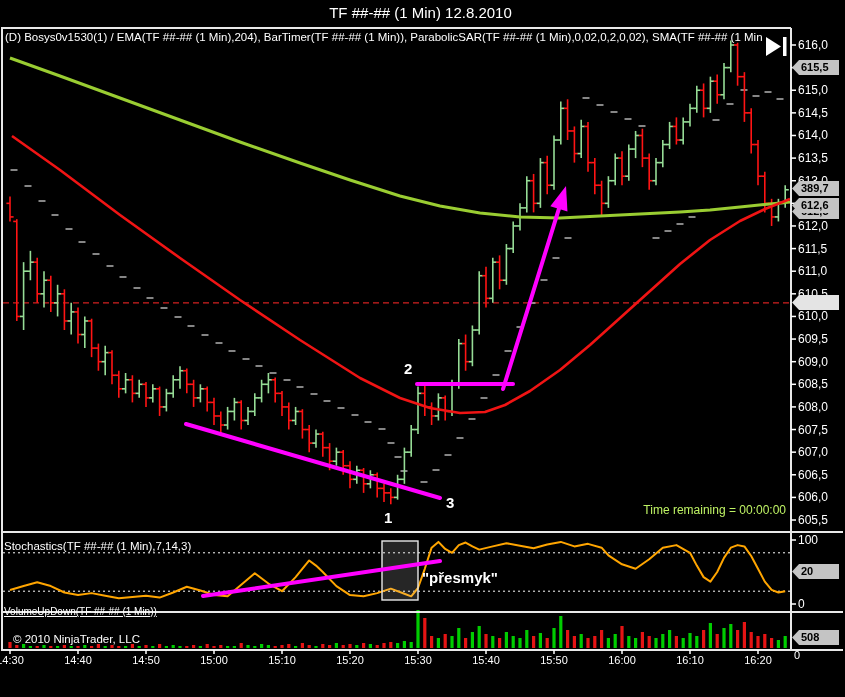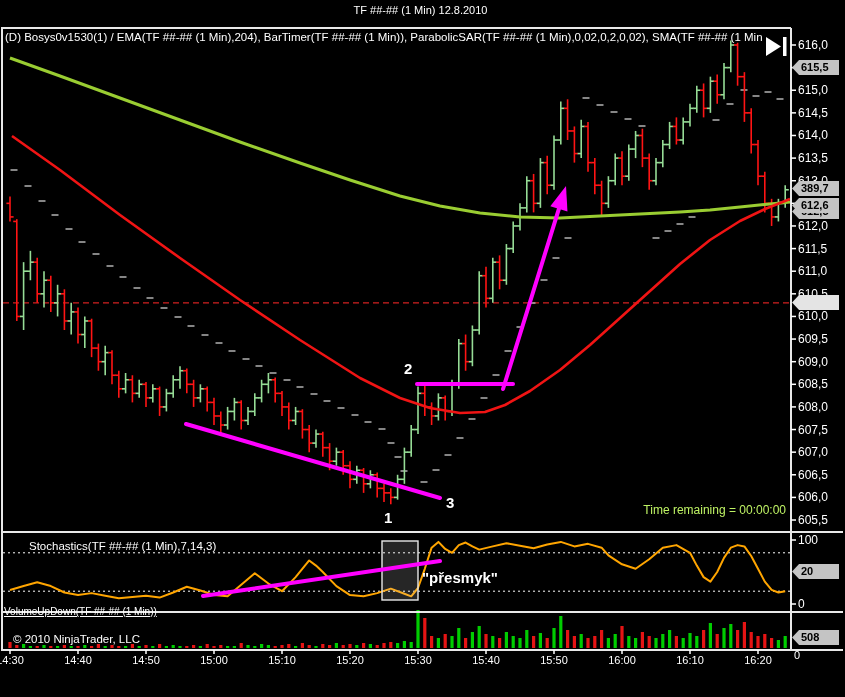--- a/index.html
+++ b/index.html
@@ -1,23 +1,23 @@
 <!DOCTYPE html>
 <html><head>
 <meta charset="utf-8">
 <style>
   html,body{margin:0;padding:0;background:#000;width:845px;height:697px;overflow:hidden;
             font-family:"Liberation Sans",sans-serif;}
   #stage{position:absolute;inset:0;width:845px;height:697px;background:#000;}
   #chart-svg{position:absolute;left:0;top:0;z-index:1;}
   .ovl{position:absolute;z-index:3;color:#fff;white-space:nowrap;}
-  #title{left:0;top:4px;width:841px;text-align:center;font-size:11px;color:#fff;}
+  #title{left:0;top:4px;width:841px;text-align:center;font-size:15px;color:#fff;}
   #indicator-label{left:5px;top:31px;width:757px;overflow:hidden;font-size:11.5px;}
   #play-icon{left:764px;top:35px;width:26px;height:24px;z-index:4;}
-  #stoch-label{left:4px;top:540px;font-size:11.5px;padding-left:25px;}
+  #stoch-label{left:4px;top:540px;font-size:11.5px;}
   #vol-label{left:4px;top:606px;font-size:10px;text-decoration:underline;}
   #copyright{left:13px;top:633px;font-size:11.5px;}
   #time-remaining{left:500px;top:503px;width:286px;text-align:right;font-size:12px;color:#bef264;}
   #vol-zero{left:794px;top:649px;font-size:11px;}
   .badge{position:absolute;left:792px;width:47px;height:15px;background:#C4C4C4;color:#000;
          font-size:11px;font-weight:bold;line-height:15px;padding-left:9px;box-sizing:border-box;
          clip-path:polygon(0 50%,15% 0,100% 0,100% 100%,15% 100%);z-index:4;}
   .badge.bright{background:#E4E4E4;padding-left:47px;}
   svg text{font-family:"Liberation Sans",sans-serif;fill:#fff;}
 </style>

